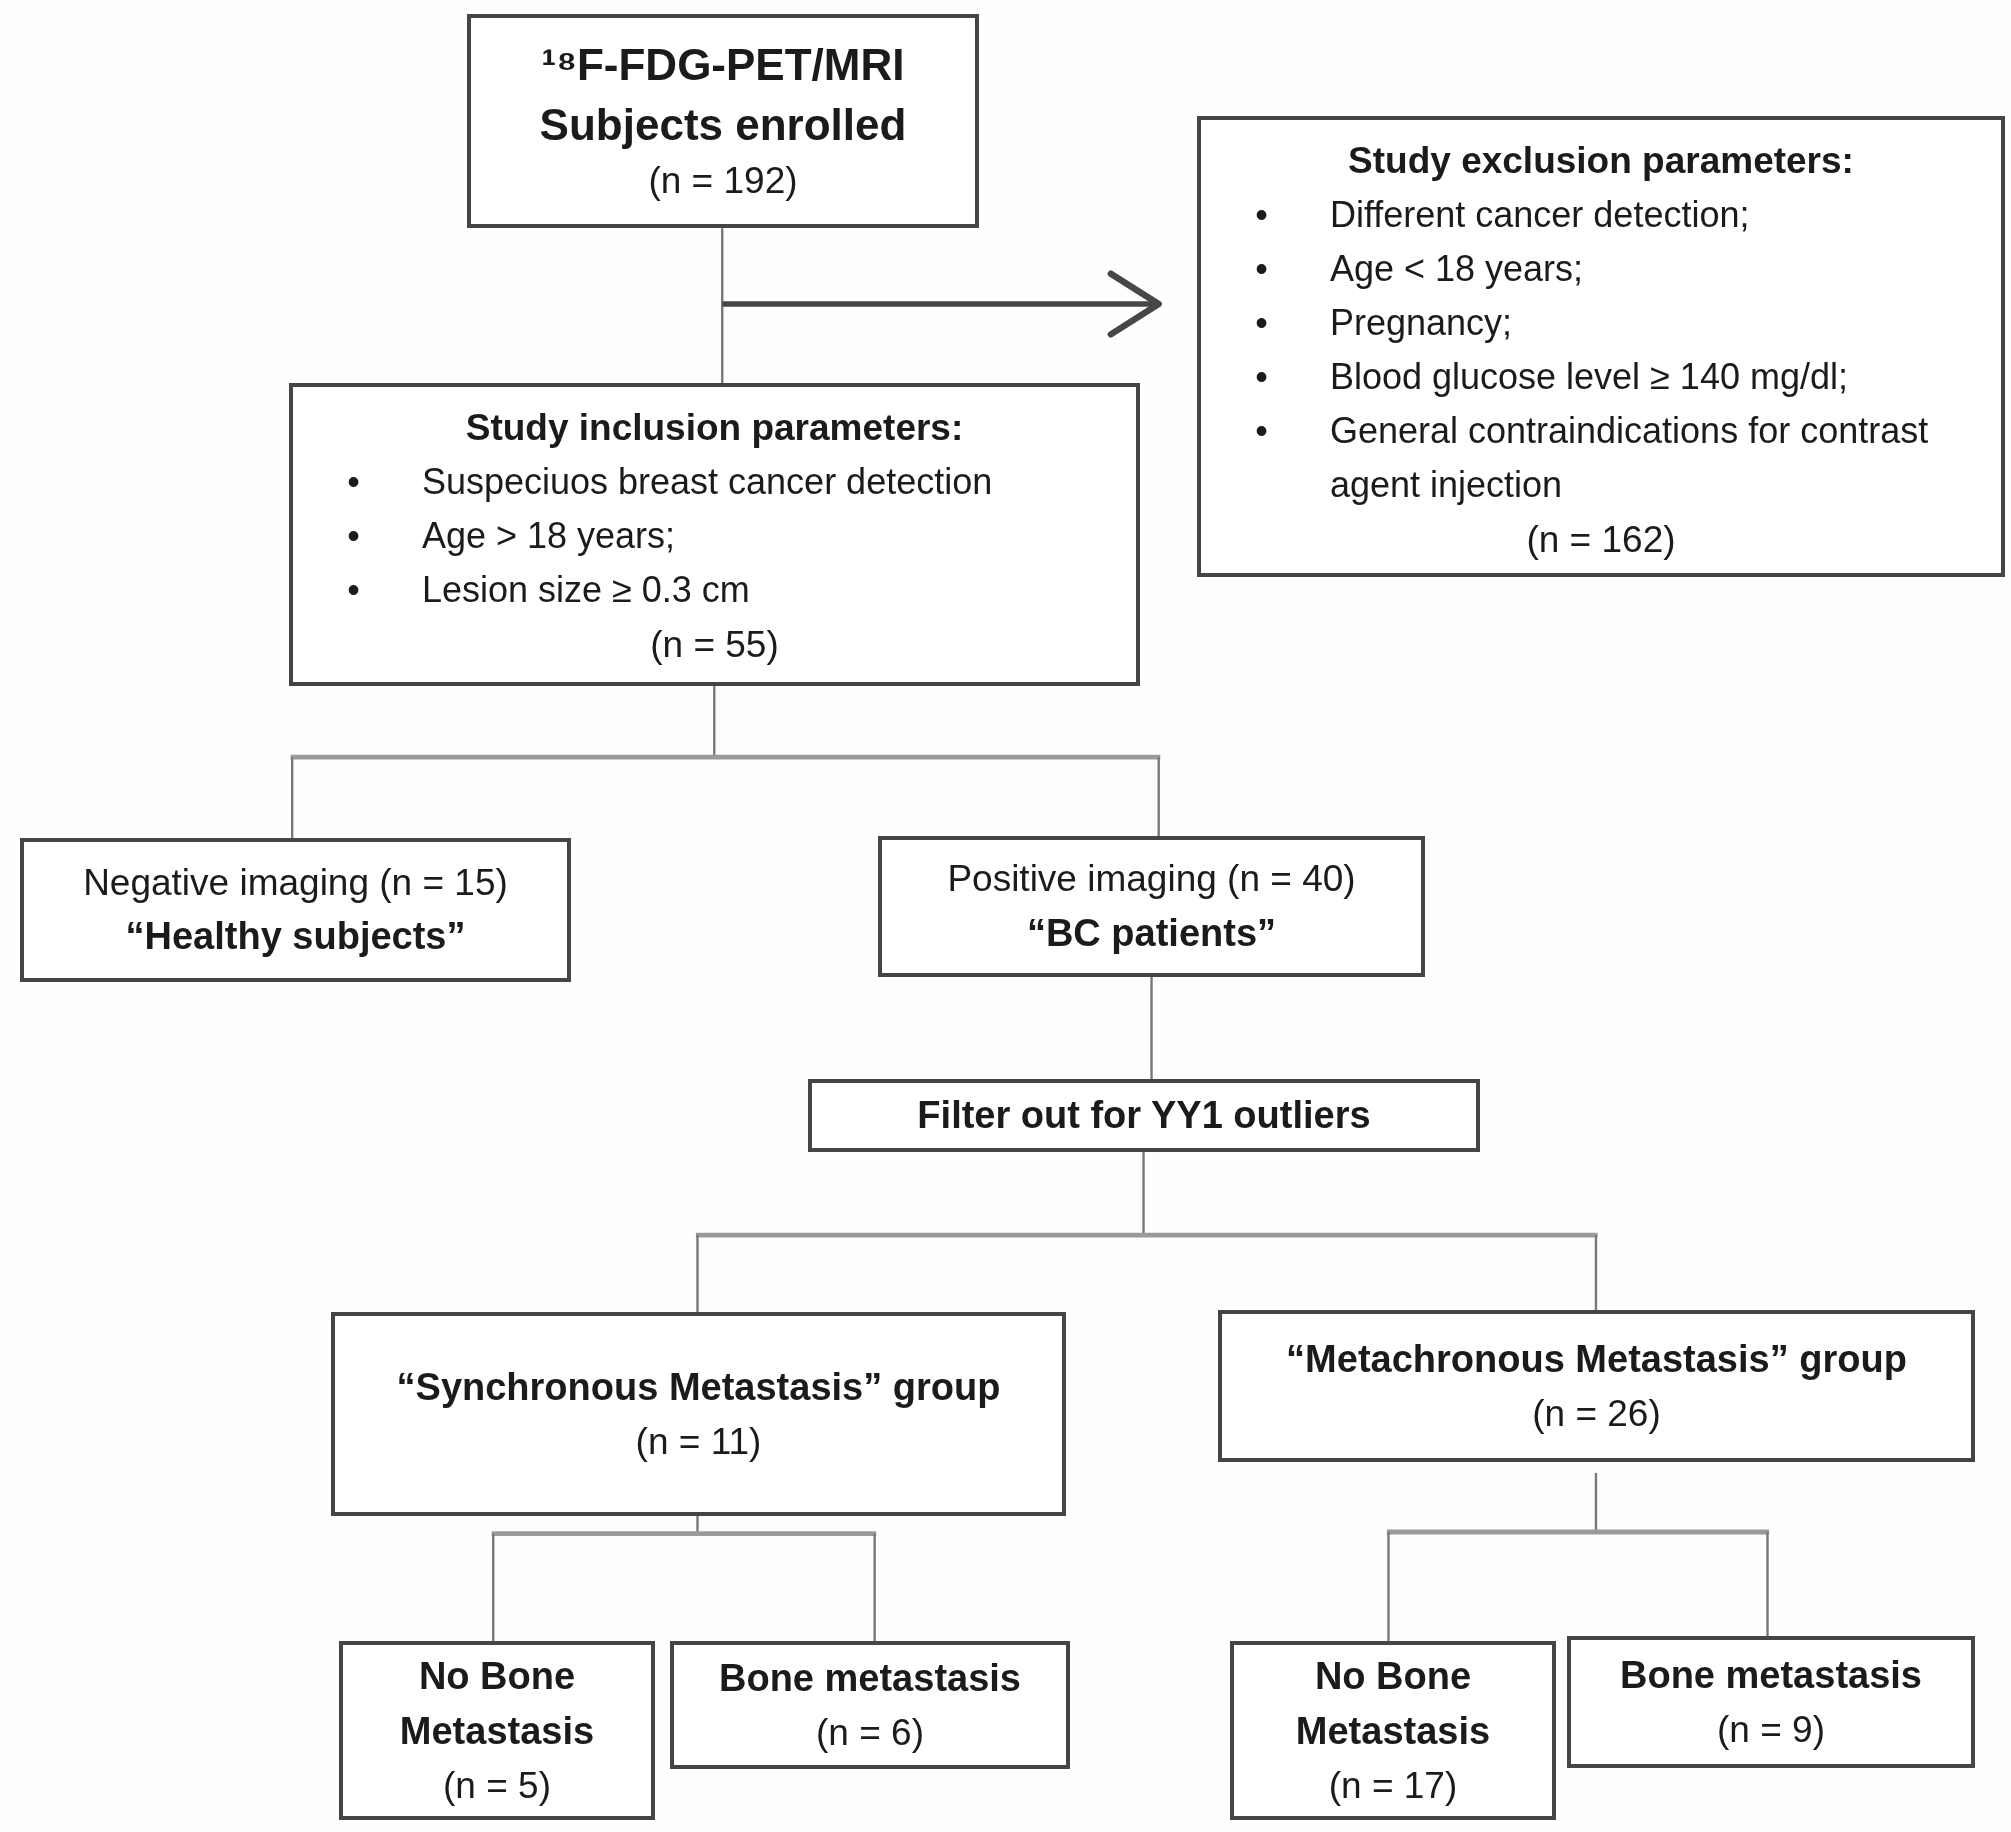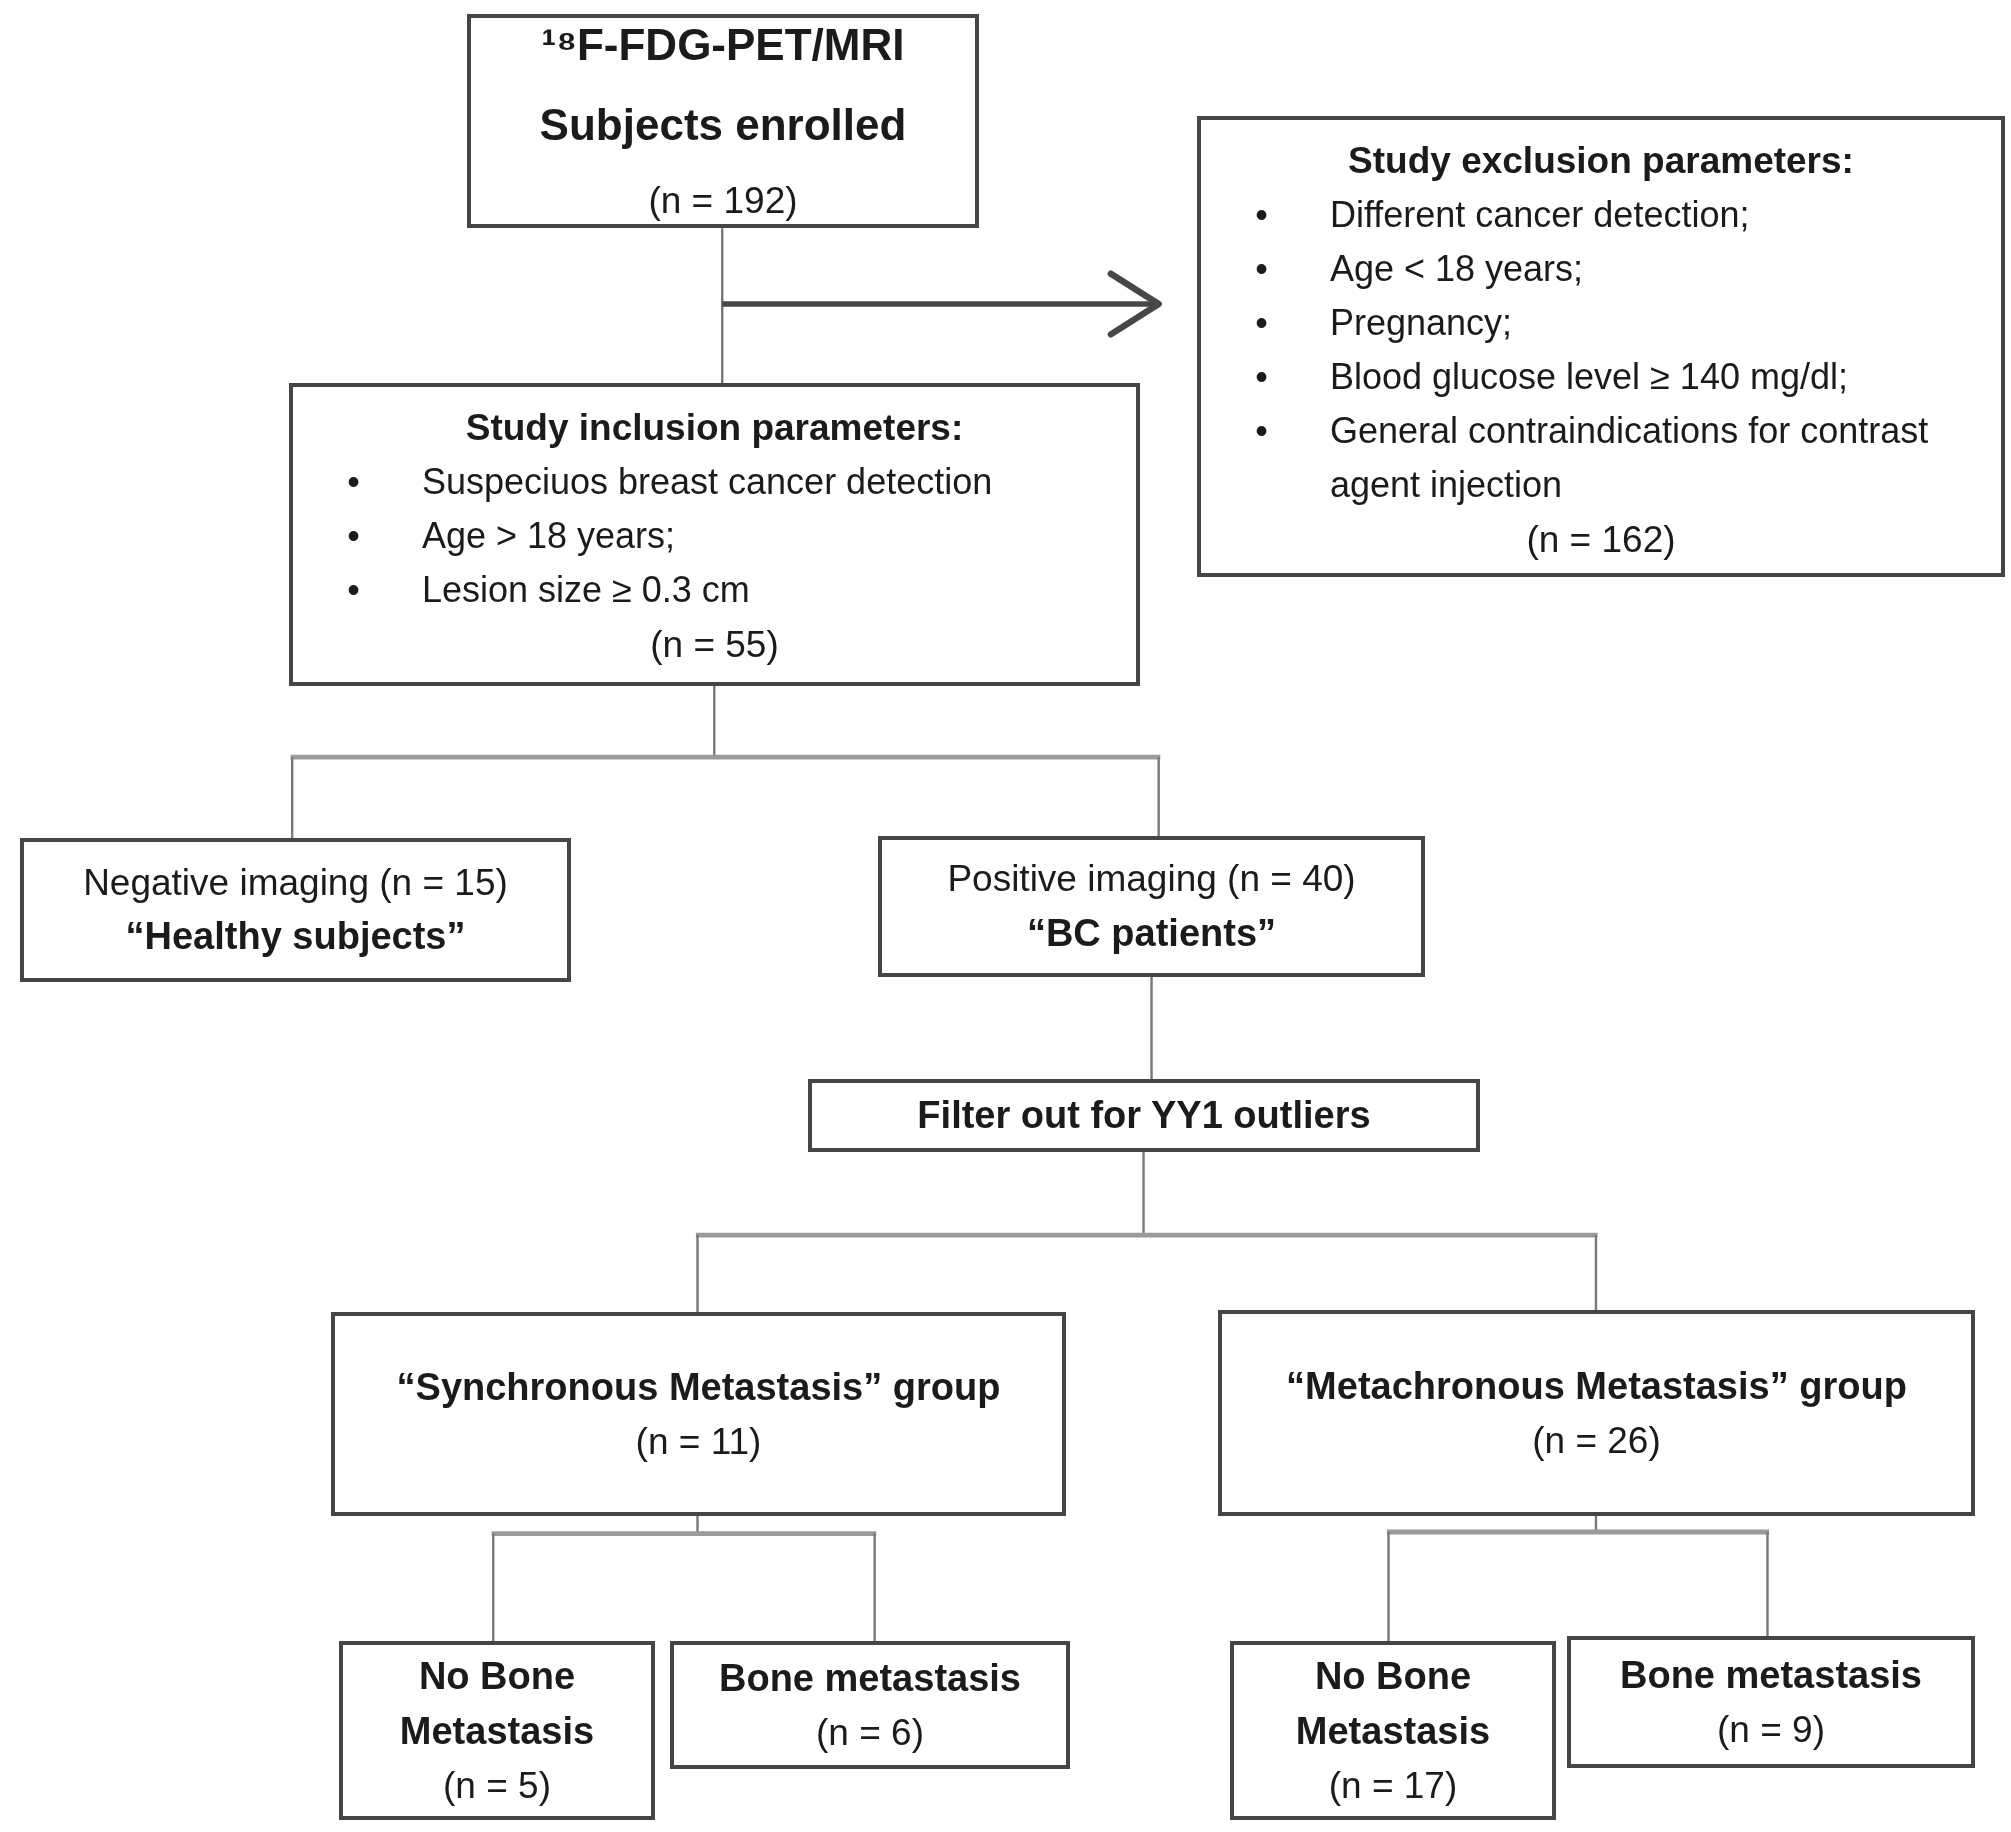--- a/index.html
+++ b/index.html
@@ -86,28 +86,28 @@
     left: 14.4px;
     top: 0;
   }
   .panel-n {
     width: 100%;
     text-align: center;
     font-size: 37px;
     line-height: 1.5;
   }
   
-  .b-enrolled  { left: 467px;  top: 14.4px;   width: 512px;  height: 214px; gap: 20px; }
+  .b-enrolled  { left: 467px;  top: 14.4px;   width: 512px;  height: 214px; }
   .b-exclusion { left: 1197px; top: 116px;  width: 808px; height: 461px; }
   .b-inclusion { left: 289px;  top: 383px;  width: 851px; height: 303px; }
   .b-negative  { left: 20px;   top: 838px; width: 551px;  height: 144px; }
   .b-positive  { left: 878px; top: 836px; width: 547px;  height: 141px; }
   .b-filter    { left: 808px; top: 1079px; width: 672px;  height: 73px;  }
   .b-sync      { left: 331px;  top: 1312px; width: 735px;  height: 204px; }
-  .b-meta      { left: 1218px; top: 1310px; width: 757px;  height: 206px; }
+  .b-meta      { left: 1218px; top: 1310px; width: 757px;  height: 152px; }
   .b-nb5       { left: 339px;  top: 1641px; width: 316px;  height: 179px; }
   .b-bm6       { left: 670px;  top: 1641px; width: 400px;  height: 128px; }
   .b-nb17      { left: 1230px; top: 1641px; width: 326px;  height: 179px; }
   .b-bm9       { left: 1567px; top: 1636px; width: 408px;  height: 132px; }
 </style>
 </head>
 <body>
 
 <div class="canvas">
 

